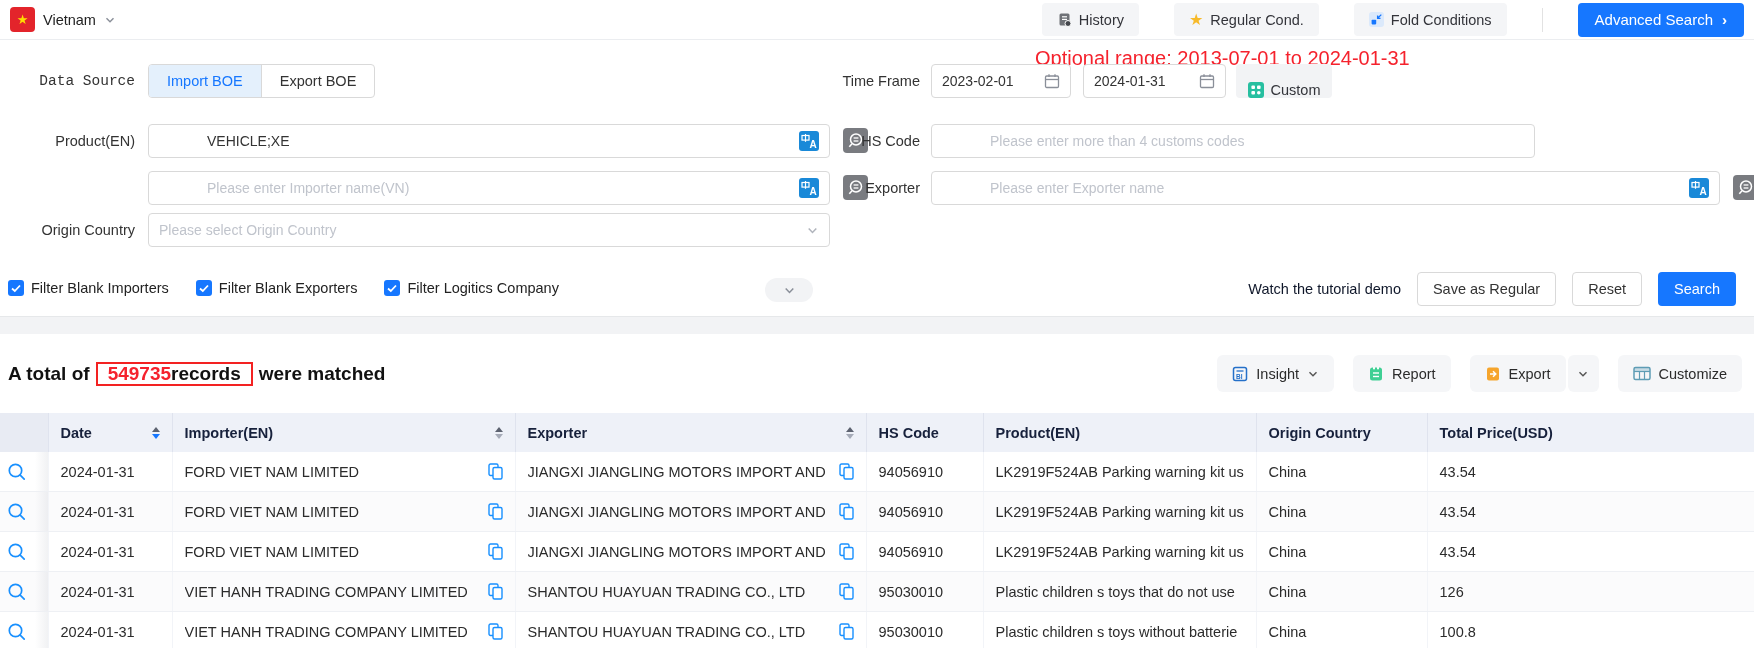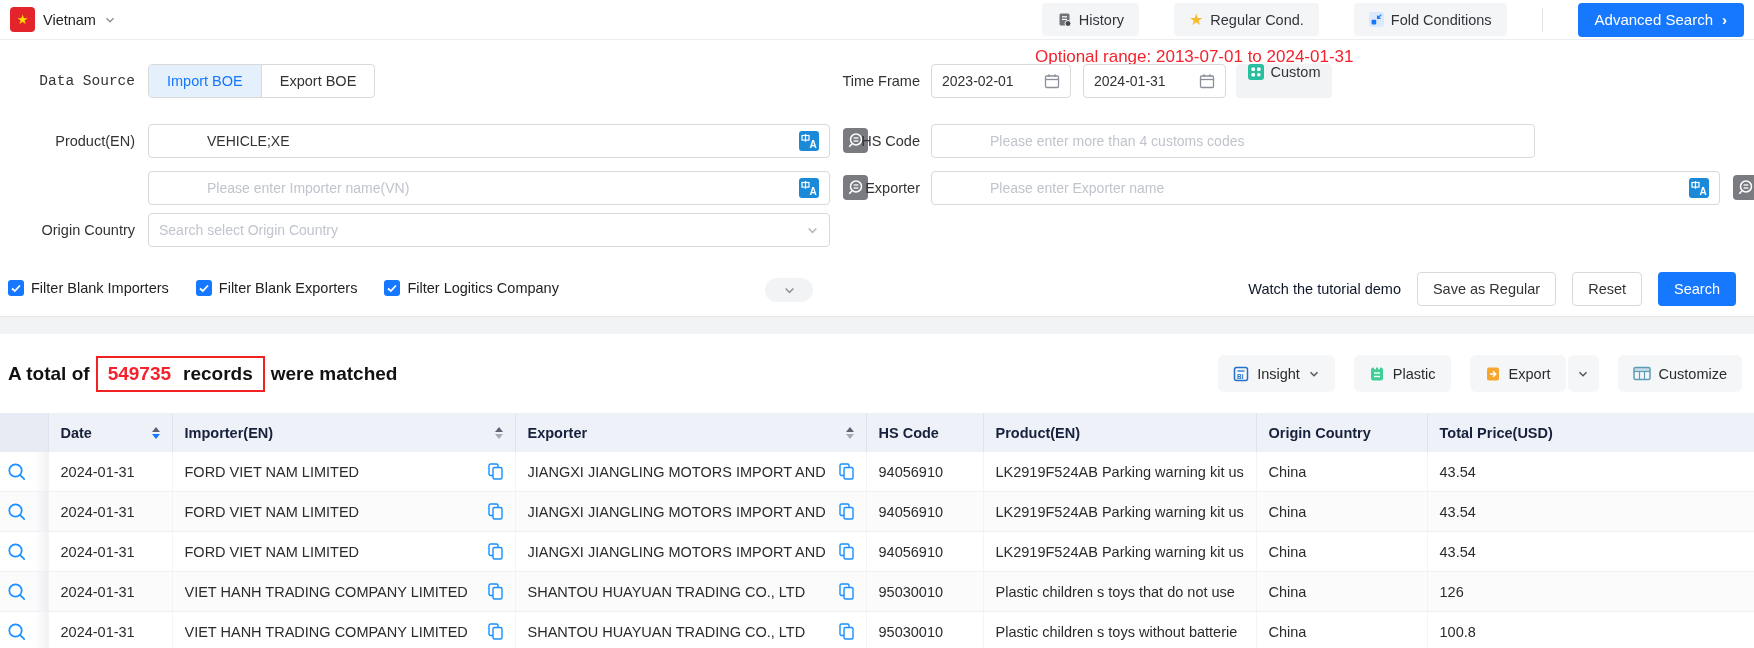--- a/index.html
+++ b/index.html
@@ -20,40 +20,40 @@
   .vdiv { width:1px; height:24px; background:#e2e2e2; }
   .adv-btn { height:34px; padding:0 17px; background:#1677ff; color:#fff; border-radius:4px;
     display:inline-flex; align-items:center; gap:9px; font-size:15px; cursor:pointer; }
   .adv-chev { font-size:15px; font-weight:bold; }
 
   
   .form { position:relative; height:276px; background:#fff; }
   .flabel { position:absolute; left:0; width:135px; text-align:right; font-size:14.5px;
     color:#333; line-height:34px; }
   .flabel.r { left:790px; width:130px; }
-  .optional { position:absolute; left:1035px; top:7px; color:#f5222d; font-size:17px; }
+  .optional { position:absolute; left:1035px; top:7px; color:#f5222d; font-size:20px; }
 
   .seg { position:absolute; left:148px; top:24px; height:34px; display:flex;
     border:1px solid #d9d9d9; border-radius:4px; overflow:hidden; background:#fff; }
   .seg-item { padding:16px 18px; display:flex; align-items:center; font-size:14.5px; cursor:pointer; }
   .seg-item.active { background:#e4f0fc; color:#1677ff; }
   .seg-item + .seg-item { border-left:1px solid #d9d9d9; }
 
   .finput { position:absolute; height:34px; border:1px solid #d9d9d9; border-radius:4px;
     background:#fff; display:flex; align-items:center; padding:13px 10px; font-size:14px; }
   .finput input { border:none; outline:none; flex:1; font-size:14px; color:#333;
     font-family:"Liberation Sans", sans-serif; background:transparent;margin-left:48px; }
   .finput input::placeholder { color:#c0c4cc; }
   .ph { color:#c0c4cc; flex:1; }
   .ocr-btn { position:absolute; width:25px; height:25px; cursor:pointer; }
   .trans { margin-left:6px; cursor:pointer; }
 
   .date-input { display:flex; align-items:center; justify-content:space-between; color:#333; }
   .custom-btn { position:absolute; left:1236px; top:24px; height:34px; width:96px;
-    background:#f2f3f5; border-radius:4px; display:flex; align-items:flex-start; justify-content:center;
+    background:#f2f3f5; border-radius:4px; display:flex; align-items:flex-end; justify-content:center;
     gap:7px; font-size:14.5px; color:#33343a; cursor:pointer; }
 
   .filters { position:absolute; left:8px; top:240px; display:flex; align-items:center; gap:27px; }
   .chk-item { display:flex; align-items:center; gap:7px; font-size:14.5px; color:#222; cursor:pointer; }
   .chk { width:16px; height:16px; background:#1677ff; border-radius:3px; display:flex;
     align-items:center; justify-content:center; }
   .pill { position:absolute; left:765px; top:238px; width:48px; height:24px; border-radius:12px;
     background:#f2f3f5; display:flex; align-items:center; justify-content:center; cursor:pointer; }
 
   .actions { position:absolute; right:18px; top:232px; display:flex; align-items:center; gap:16px; }
@@ -62,22 +62,22 @@
     background:#fff; display:inline-flex; align-items:center; font-size:14.5px; color:#333; cursor:pointer; }
   .btn-primary { height:34px; padding:0 16px; border-radius:4px; background:#1677ff; color:#fff;
     display:inline-flex; align-items:center; font-size:14.5px; cursor:pointer; }
 
   .band { height:18px; background:#f2f3f5; border-top:1px solid #e6e8ea; }
 
   
   .results { position:relative; height:79px; background:#fff; }
   .summary { position:absolute; left:8px; top:0; height:79px; display:flex; align-items:center;
     font-size:19px; font-weight:bold; color:#111; }
-  .redbox { display:inline-flex; align-items:center; height:36px; border:2px solid #f32222;
-    padding:0 10px; margin:8px 6px; gap:12px; }
+  .redbox { display:inline-flex; align-items:center; height:24px; border:2px solid #f32222;
+    padding:0 10px; margin:8px 6px; }
   .count { color:#f5222d; }
   .toolbar { position:absolute; right:12px; top:21px; display:flex; align-items:center; gap:19px; }
   .tbar-btn { height:37px; padding:0 15px; background:#f5f6f8; border-radius:6px;
     display:inline-flex; align-items:center; gap:8px; font-size:14.5px; color:#2b2b2b; cursor:pointer; }
   .export-group { display:flex; gap:2px; }
   .export-chev { width:31px; padding:0; justify-content:center; border-radius:6px; }
 
   
   table { width:1754px; border-collapse:collapse; table-layout:fixed; }
   thead th { background:#eef1f8; height:39px; font-size:14.5px; font-weight:bold; color:#17213c;
@@ -238,21 +238,21 @@
   <svg class="ocr-btn" style="left:1733px; top:135px;" width="25" height="25" viewBox="0 0 25 25">
     <rect width="25" height="25" rx="4" fill="#797b80"></rect>
     <circle cx="13" cy="11.5" r="5.5" fill="none" stroke="#fff" stroke-width="1.5"></circle>
     <line x1="10.6" y1="10" x2="15.4" y2="10" stroke="#fff" stroke-width="1.3"></line>
     <line x1="10.6" y1="13" x2="15.4" y2="13" stroke="#fff" stroke-width="1.3"></line>
     <line x1="8.8" y1="16" x2="6.3" y2="18.7" stroke="#fff" stroke-width="1.6"></line>
     </svg>
 
   <div class="flabel" style="top:173px;">Origin Country</div>
   <div class="finput" style="left:148px; top:173px; width:682px;">
-    <span class="ph">Search select Origin Country</span>
+    <span class="ph">Please select Origin Country</span>
     <svg width="13" height="13" viewBox="0 0 12 12">
       <path d="M2.5 4.2 L6 7.8 L9.5 4.2" stroke="#b0b4bc" stroke-width="1.4" fill="none"></path>
       </svg>
   </div>
 
   <div class="filters">
     <div class="chk-item">
       <span class="chk">
         <svg width="10" height="9" viewBox="0 0 10 9">
             <path d="M1 4.5 L3.8 7 L9 1.5" stroke="#fff" stroke-width="1.8" fill="none"></path>
@@ -315,21 +315,21 @@
         </svg>
     </div>
     <div class="tbar-btn">
       <svg width="16" height="16" viewBox="0 0 16 16">
         <rect x="2" y="1.5" width="12" height="13" rx="2.5" fill="#3fcf94"></rect>
         <rect x="5" y="0.8" width="2" height="2.6" rx="1" fill="#fff"></rect>
         <rect x="9" y="0.8" width="2" height="2.6" rx="1" fill="#fff"></rect>
         <line x1="5" y1="7" x2="11" y2="7" stroke="#fff" stroke-width="1.4"></line>
         <line x1="5" y1="10.5" x2="11" y2="10.5" stroke="#fff" stroke-width="1.4"></line>
         </svg>
-      <span>Plastic</span>
+      <span>Report</span>
     </div>
     <div class="export-group">
       <div class="tbar-btn">
         <svg width="16" height="16" viewBox="0 0 16 16">
           <rect x="2" y="1.5" width="12" height="13" rx="2" fill="#f6a52d"></rect>
           <path d="M5 8 h5.5 M8 5.2 L10.8 8 L8 10.8" stroke="#fff" stroke-width="1.5" fill="none"></path>
           </svg>
         <span>Export</span>
       </div>
       <div class="tbar-btn export-chev">

